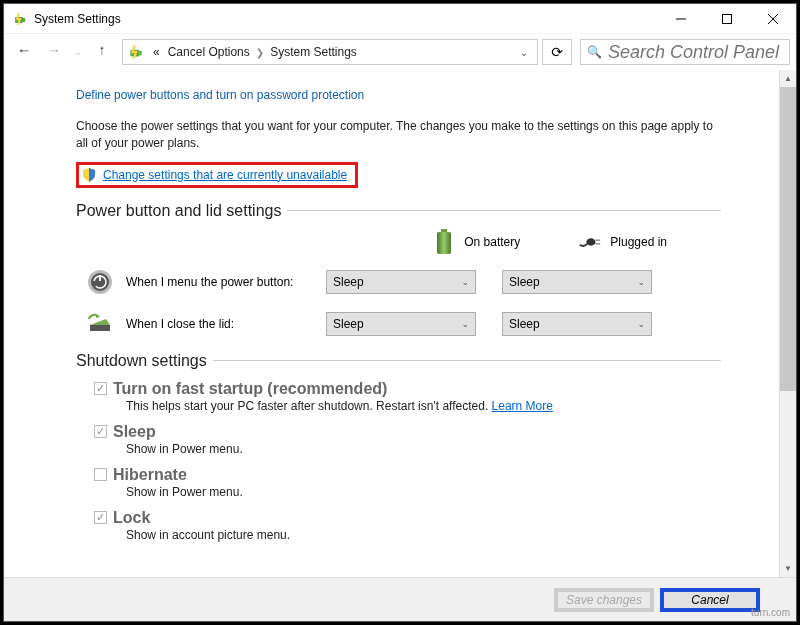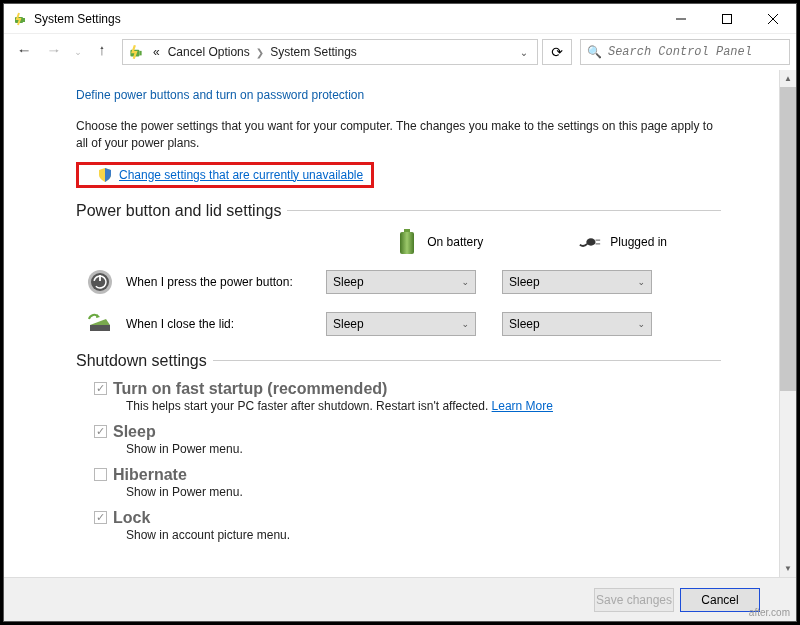--- a/index.html
+++ b/index.html
@@ -19,43 +19,43 @@
 .nav-arrow { width: 28px; height: 28px; display: flex; align-items: center; justify-content: center; color: #555; font-size: 12px; }
 .nav-arrow.disabled { color: #bbb; }
 .addrbox { flex: 1; display: flex; align-items: center; border: 1px solid #ccc; height: 26px; padding: 0 4px; background: #fff; margin-left: 4px; }
 .addr-icon { width: 18px; height: 18px; margin-right: 4px; }
 .bc { display: flex; align-items: center; flex: 1; }
 .bc-item { font-size: 12px; color: #222; padding: 2px 4px; }
 .bc-sep { color: #888; font-size: 10px; margin: 0 2px; }
 .addr-dd { width: 18px; text-align: center; color: #555; font-size: 10px; }
 .refresh { width: 30px; height: 26px; border: 1px solid #ccc; display: flex; align-items: center; justify-content: center; margin-left: 2px; font-size: 14px; }
 .searchbox { width: 210px; height: 26px; border: 1px solid #ccc; margin-left: 6px; display: flex; align-items: center; padding: 0 6px; gap: 6px; }
-.searchbox input { border: none; outline: none; font-size: 12px; font-style: italic; color: #c2410c; width: 100%; background: transparent; font-family: Liberation Mono, monospace; }
+.searchbox input { border: none; outline: none; font-size: 18px; font-style: italic; color: #c2410c; width: 100%; background: transparent; }
 .search-ico { color: #888; font-size: 12px; }
 
 
 .content-wrap { display: flex; height: calc(100% - 30px - 36px - 44px); }
 .content { flex: 1; padding: 18px 58px 10px 72px; overflow: hidden; }
 .scroller { width: 17px; background: #f0f0f0; border-left: 1px solid #ddd; position: relative; }
 .scroll-up, .scroll-down { position: absolute; width: 100%; height: 17px; display:flex; align-items:center; justify-content:center; color:#666; font-size:8px; }
 .scroll-up { top:0; } .scroll-down { bottom:0; }
 .scroll-thumb { position: absolute; top: 17px; width: 100%; height: 60%; background: #c8c8c8; }
 
 h1 { font-size: 12px; font-weight: 400; color: #0e5fab; margin-bottom: 16px; }
 .desc { font-size: 12px; color: #222; line-height: 1.4; margin-bottom: 10px; }
-.change-link-wrap { display: inline-flex; align-items: center; gap: 6px; border: 3px solid #e01818; padding: 2px 8px 2px 18px; margin-bottom: 14px; }
+.change-link-wrap { display: inline-flex; align-items: center; gap: 6px; border: 3px solid #e01818; padding: 2px 8px 2px 2px; margin-bottom: 14px; }
 .shield { width: 16px; height: 16px; }
 .link { color: #0066cc; text-decoration: underline; font-size: 12px; }
 
 .section { margin-bottom: 12px; }
 .section-head { display: flex; align-items: center; gap: 6px; margin-bottom: 10px; }
 .section-head span.label { font-size: 16px; color: #222; white-space: nowrap; }
 .section-head .rule { flex: 1; height: 1px; background: #ccc; }
 
-.power-states { display: flex; justify-content: flex-end; gap: 95px; padding-right: 54px; margin-bottom: 14px; }
+.power-states { display: flex; justify-content: flex-end; gap: 58px; padding-right: 54px; margin-bottom: 14px; }
 .power-st { display: flex; align-items: center; gap: 8px; }
 .power-st .lbl { font-size: 12px; }
 .pico { width: 24px; height: 24px; display:flex; align-items:center; justify-content:center; }
 
 .opt-row { display: flex; align-items: center; margin-bottom: 14px; gap: 12px; padding-left: 10px; }
 .opt-ico { width: 28px; height: 28px; display:flex; align-items:center; justify-content:center; }
 .opt-label { font-size: 12px; flex: 0 0 188px; }
 .sel { width: 150px; height: 24px; border: 1px solid #adadad; background: #e1e1e1; font-size: 12px; padding: 0 6px; display: flex; align-items: center; justify-content: space-between; }
 .sel .chev { color: #555; font-size: 9px; }
 .sel + .sel { margin-left: 14px; }
@@ -63,21 +63,21 @@
 .shutdown-items { padding-left: 18px; }
 .sd-item { margin-bottom: 10px; }
 .sd-row { display: flex; align-items: flex-start; gap: 6px; }
 .chk { width: 13px; height: 13px; border: 1px solid #b8b8b8; background: #fff; display: flex; align-items: center; justify-content: center; margin-top: 2px; }
 .chk.checked::after { content: "✓"; font-size: 11px; color: #8a8a8a; line-height: 1; }
 .sd-title { font-size: 16px; font-weight: 600; color: #666; }
 .sd-sub { font-size: 12px; color: #222; margin-left: 32px; margin-top: 1px; }
 
 
 .footer { position: absolute; bottom: 0; left: 0; right: 0; height: 44px; background: #f0f0f0; border-top: 1px solid #ddd; display: flex; align-items: center; justify-content: flex-end; padding-right: 36px; gap: 6px; }
-.btn { width: 80px; height: 24px; border: 1px solid #1d4ed8; background: #e1e1e1; font-size: 12px; display: flex; align-items: center; justify-content: center; }
+.btn { width: 100px; height: 24px; border: 4px solid #1d4ed8; background: #e1e1e1; font-size: 12px; display: flex; align-items: center; justify-content: center; font-style: italic; }
 .btn.disabled { color: #aaa; border-color: #ccc; background: #e9e9e9; }
 .watermark { position: absolute; bottom: 3px; right: 6px; font-size: 10px; color: #999; }
 </style>
 </head>
 <body>
 
 <div class="window">
 
   <div class="titlebar">
     <div class="title-left">
@@ -183,21 +183,21 @@
         </div>
         <div class="opt-row">
           <div class="opt-ico">
               <svg width="26" height="26" viewBox="0 0 26 26">
                 <circle cx="13" cy="13" r="12" fill="#bbb"></circle>
                 <circle cx="13" cy="13" r="9" fill="#555"></circle>
                 <circle cx="13" cy="13" r="6" fill="none" stroke="#fff" stroke-width="1.5" stroke-dasharray="25 6" transform="rotate(-112 13 13)"></circle>
                 <line x1="13" y1="6" x2="13" y2="12" stroke="#fff" stroke-width="1.8"></line>
               </svg>
             </div>
-          <span class="opt-label">When I press the power button:</span>
+          <span class="opt-label">When I menu the power button:</span>
           <div class="sel">
               <span>Sleep</span>
               <span class="chev">⌄</span>
             </div>
           <div class="sel">
               <span>Sleep</span>
               <span class="chev">⌄</span>
             </div>
         </div>
         <div class="opt-row">
@@ -264,14 +264,14 @@
       <div class="scroll-thumb"></div>
       <div class="scroll-down">▼</div>
     </div>
   </div>
 
   <div class="footer">
     <div class="btn disabled">Save changes</div>
     <div class="btn">Cancel</div>
   </div>
 
-  <div class="watermark">after.com</div>
+  <div class="watermark">turn.com</div>
 </div>
 
 </body></html>

